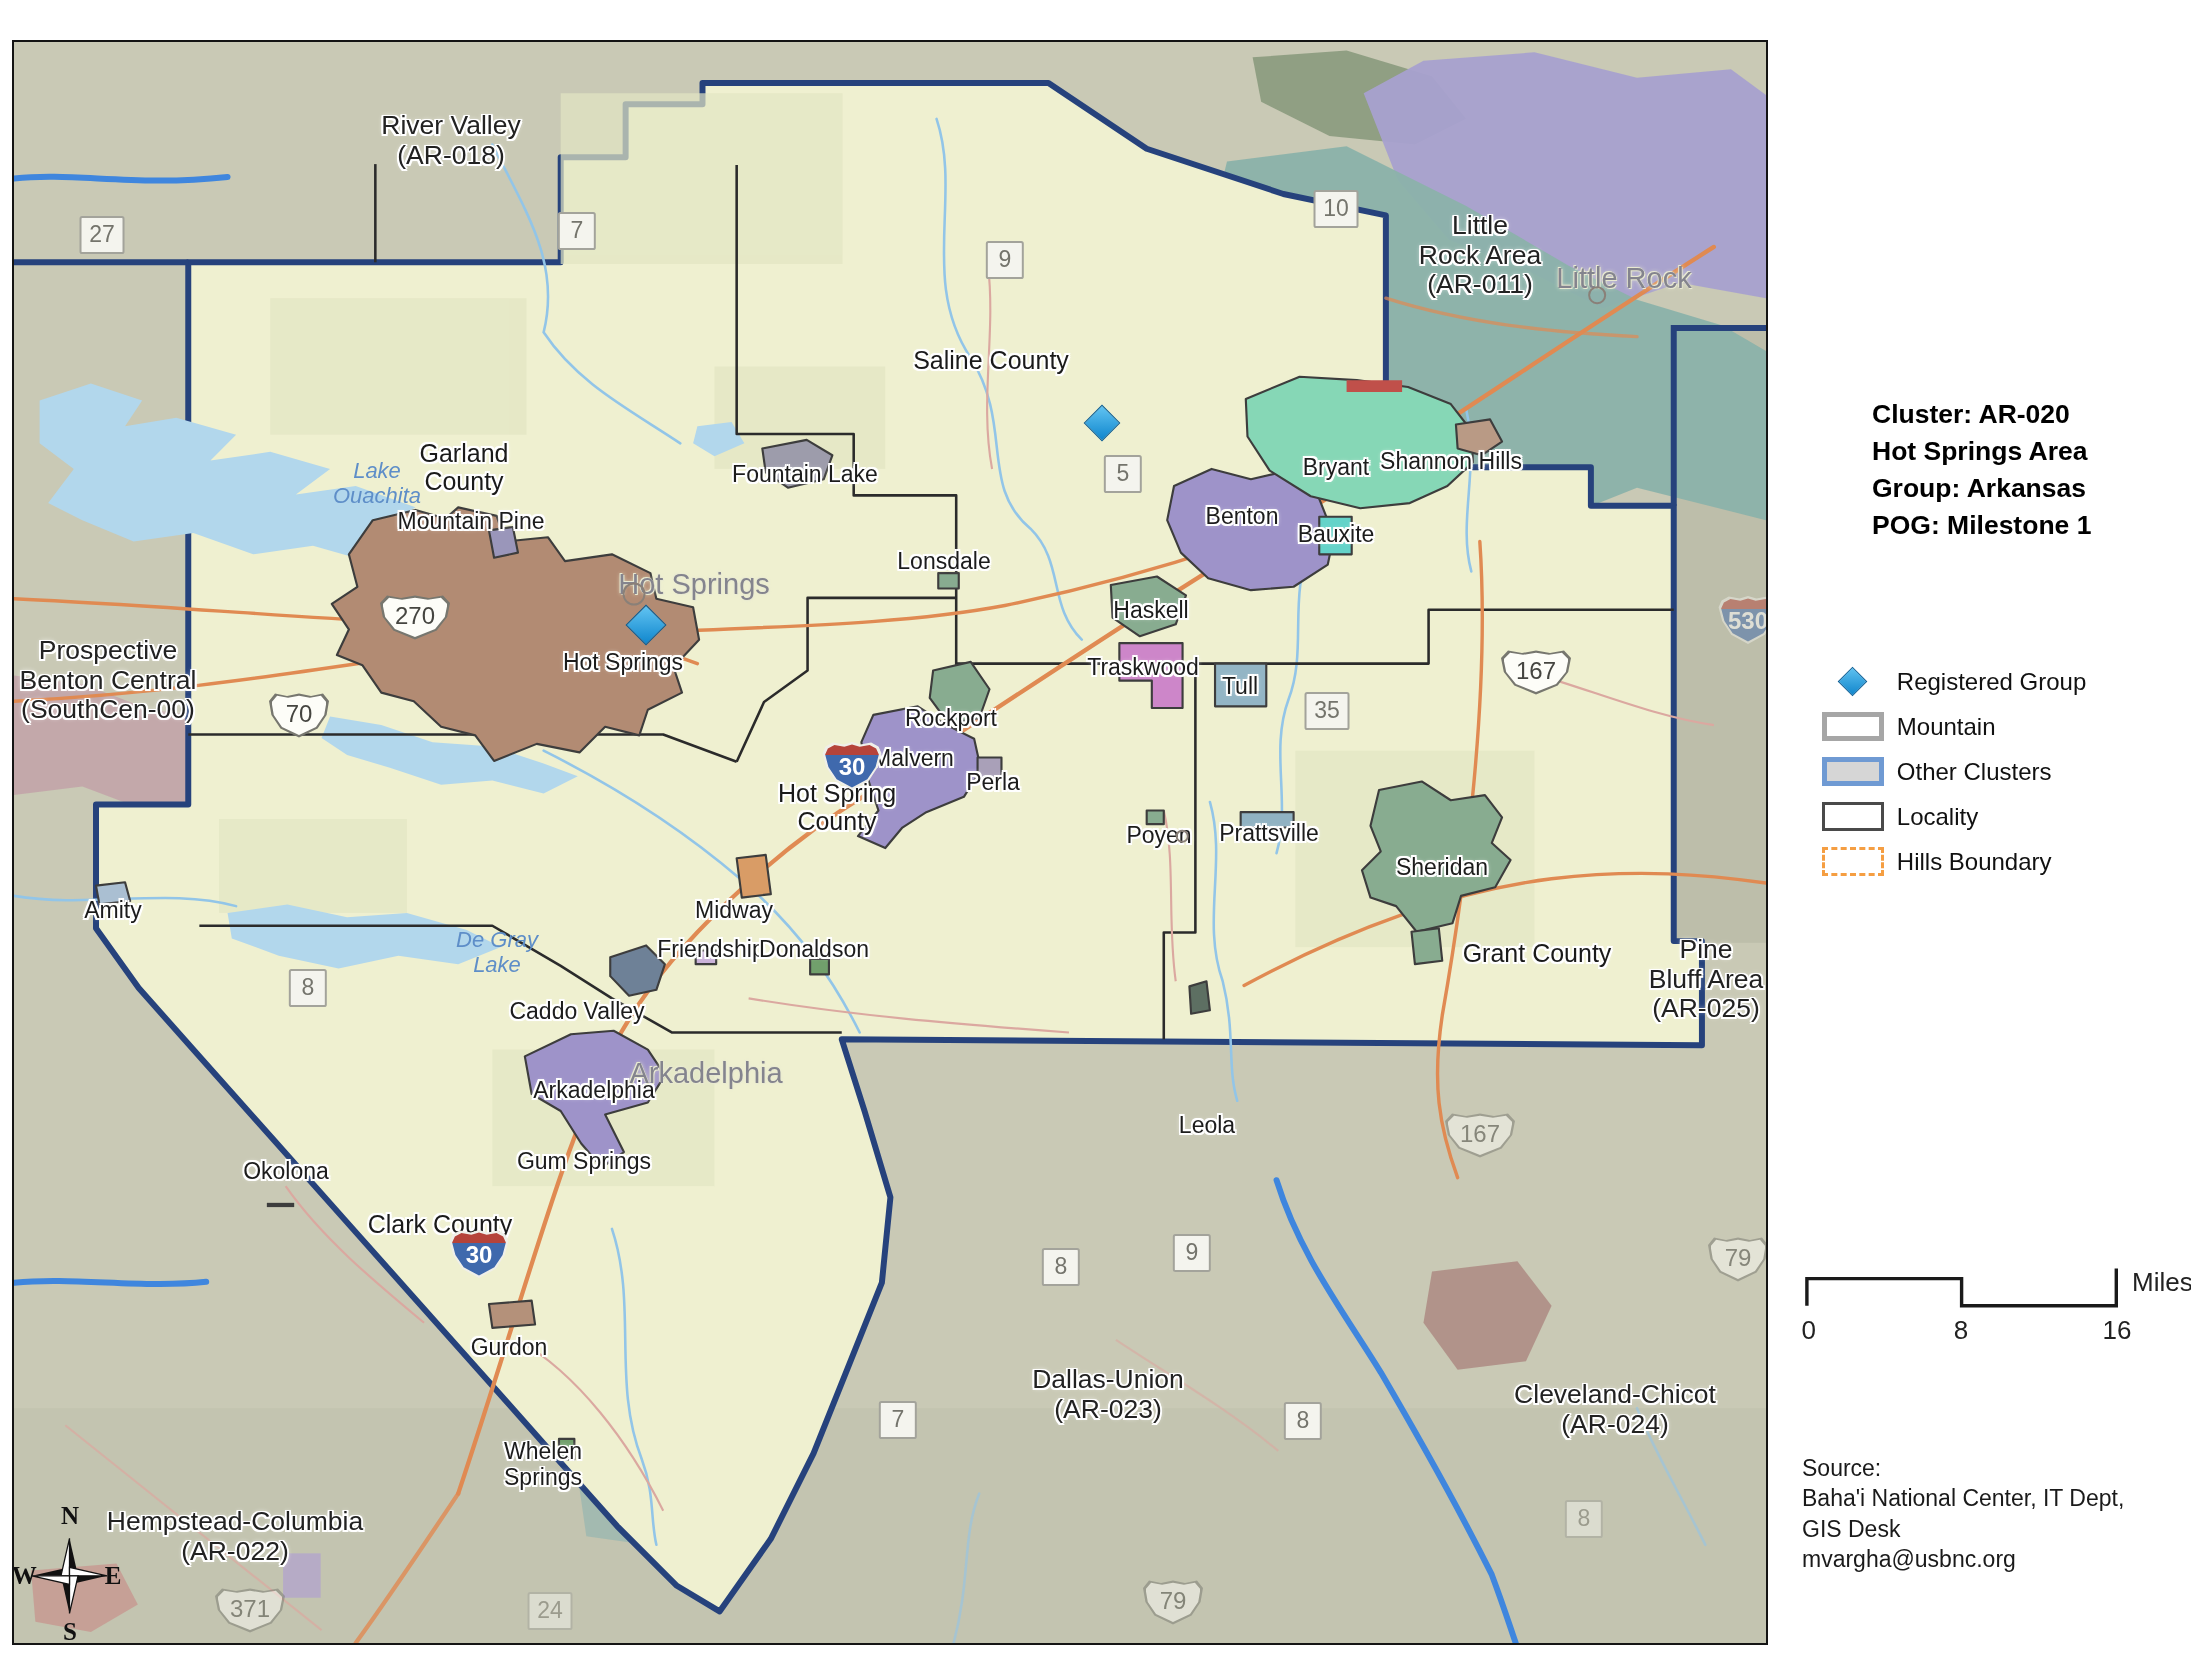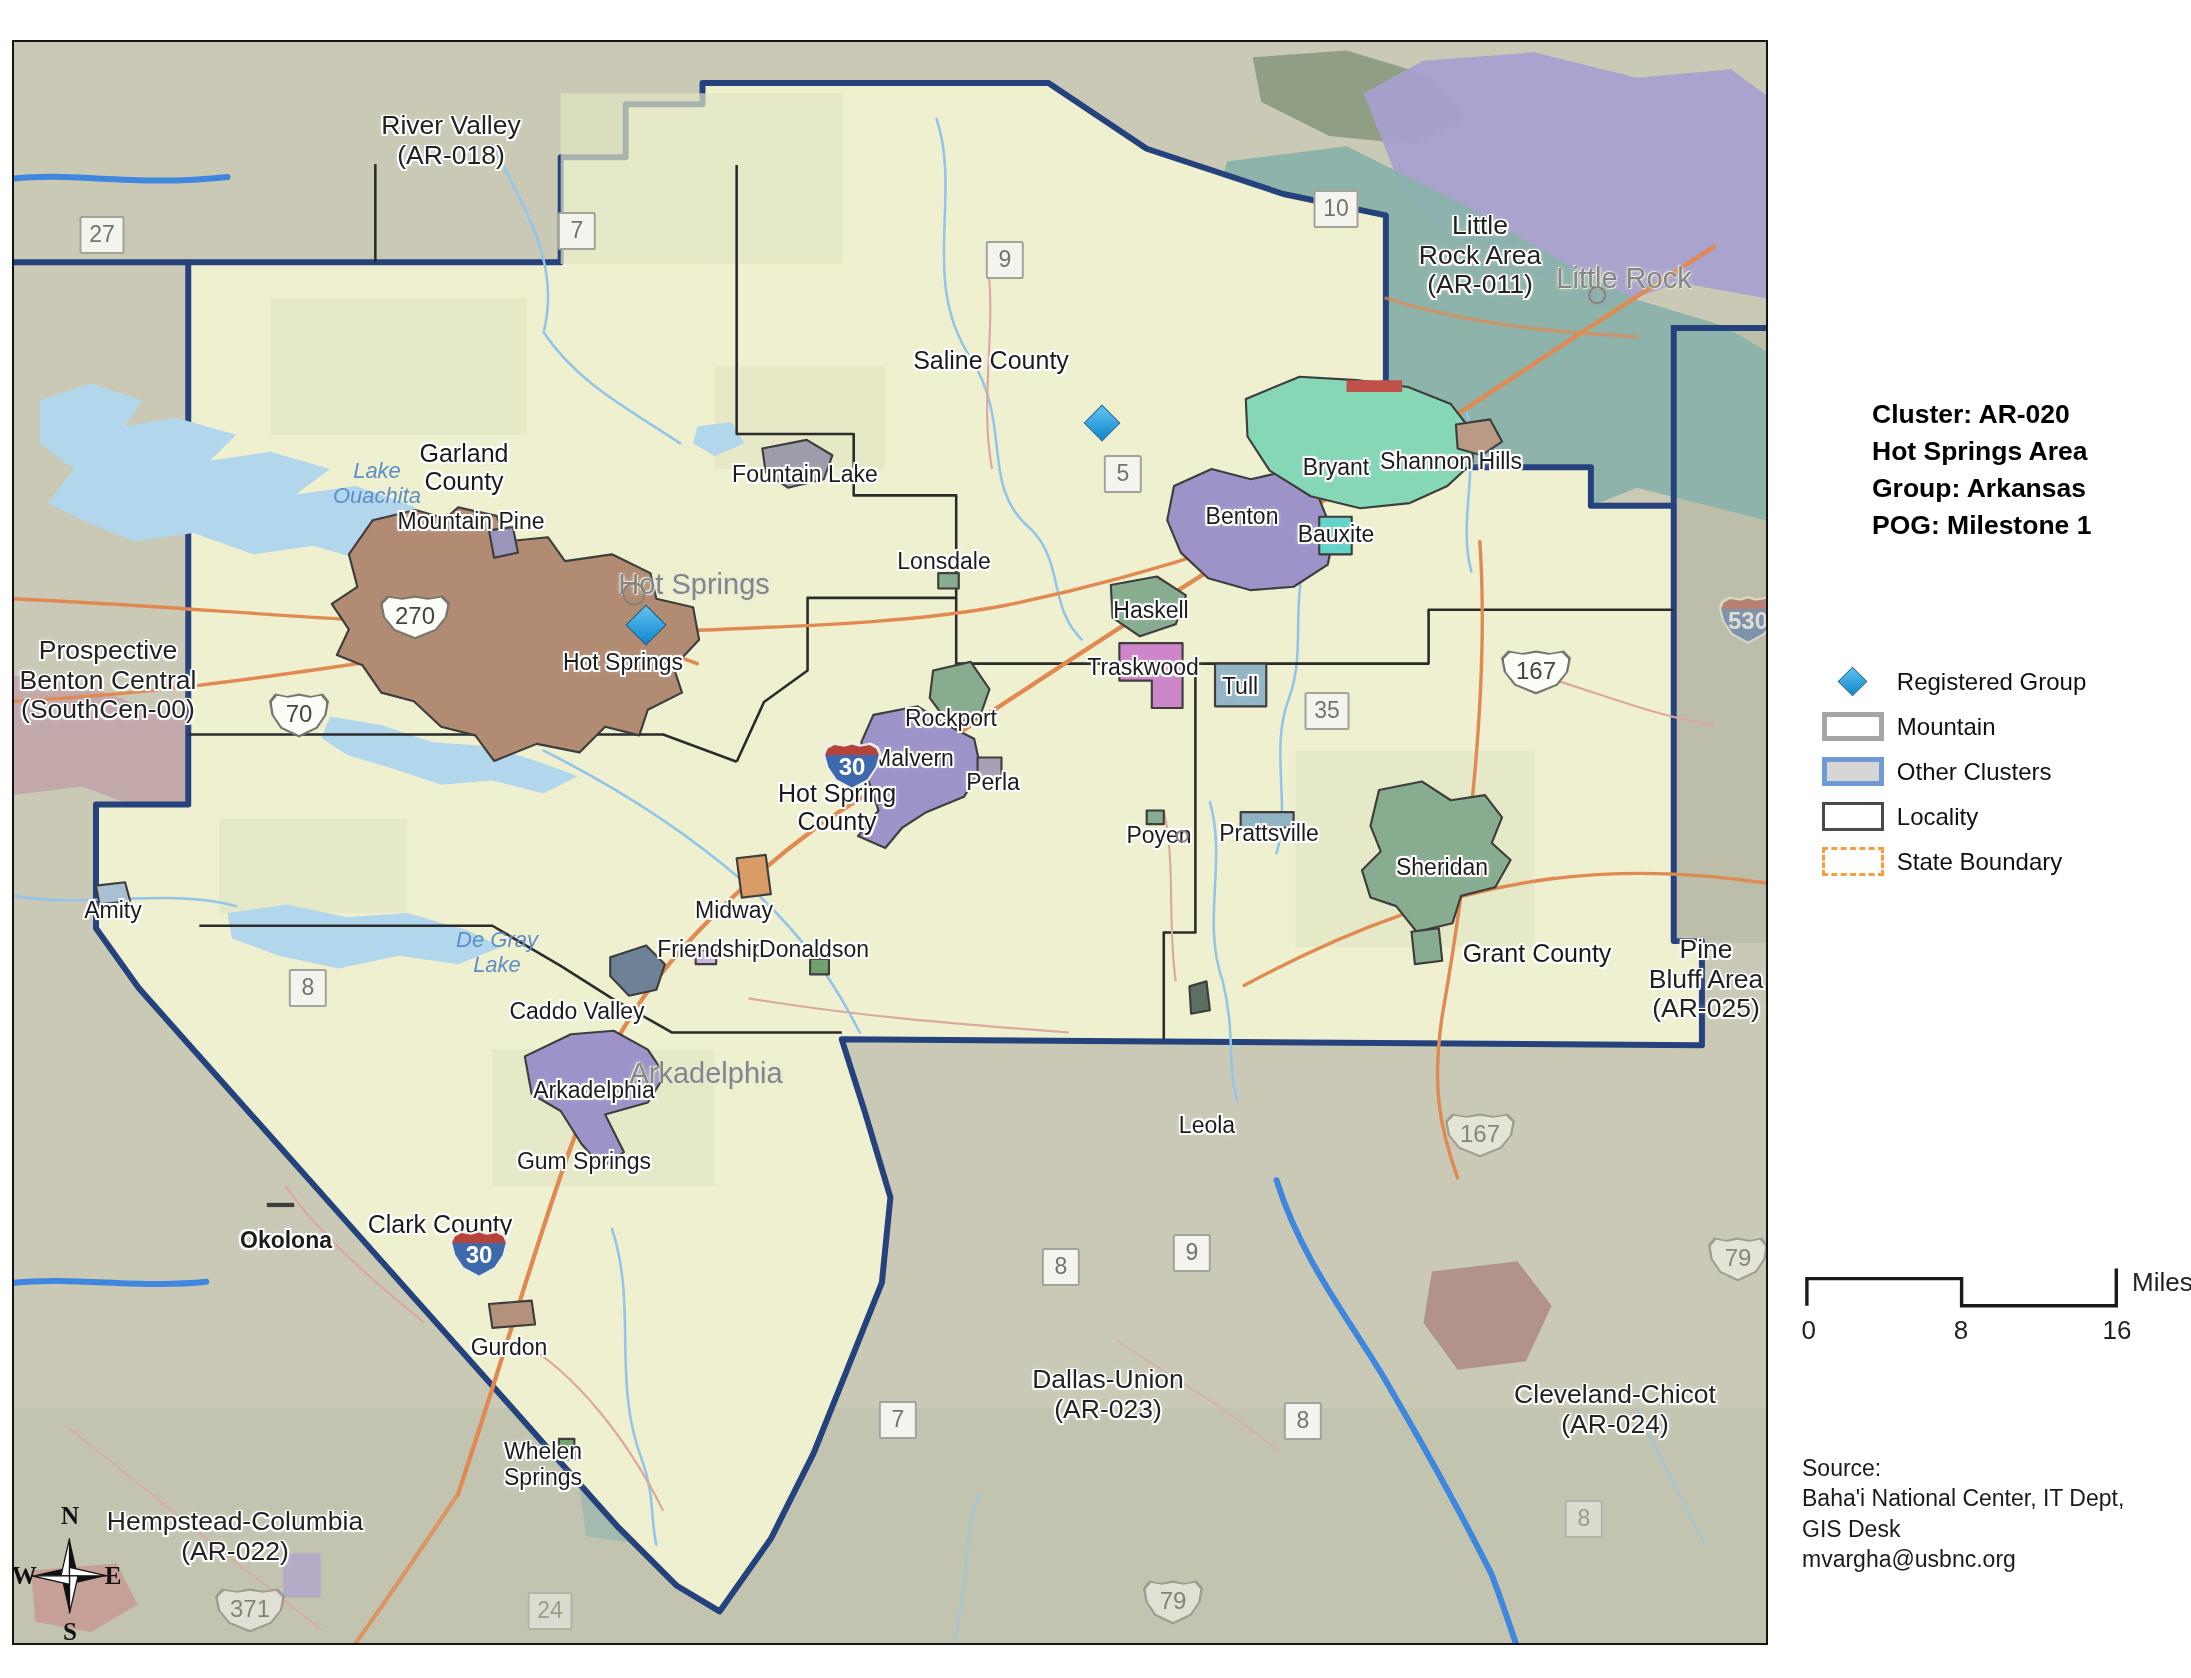--- a/index.html
+++ b/index.html
@@ -338,21 +338,21 @@
         </div>
         <div class="map-label locality" style="left: 563px; top: 970px;">
           <div>Caddo Valley</div>
         </div>
         <div class="map-label locality" style="left: 580px; top: 1049px;">
           <div>Arkadelphia</div>
         </div>
         <div class="map-label locality" style="left: 570px; top: 1120px;">
           <div>Gum Springs</div>
         </div>
-        <div class="map-label locality" style="left: 272px; top: 1199px; font-weight: bold;">
+        <div class="map-label locality" style="left: 272px; top: 1130px;">
           <div>Okolona</div>
         </div>
         <div class="map-label locality" style="left: 495px; top: 1306px;">
           <div>Gurdon</div>
         </div>
         <div class="map-label locality" style="left: 529px; top: 1423px;">
           <div>Whelen</div>
           <div>Springs</div>
         </div>
         <div class="map-label metro" style="left: 1610px; top: 236px;">
@@ -477,21 +477,21 @@
       <div class="legend-row">
         <div class="legend-swatch-cell">
           <span class="sw-box sw-locality"></span>
         </div>
         <span class="legend-label">Locality</span>
       </div>
       <div class="legend-row">
         <div class="legend-swatch-cell">
           <span class="sw-box sw-state"></span>
         </div>
-        <span class="legend-label">State Boundary</span>
+        <span class="legend-label">Hills Boundary</span>
       </div>
     </div>
 
   <div id="scalebar">
     <svg width="377" height="51" viewBox="0 0 440 60">
       <path d="M4,48 V16 H186 V48 H368 V4" fill="none" stroke="#1a1a1a" stroke-width="4"></path>
     </svg>
     <span class="tick" style="left:6.8px">0</span>
     <span class="tick" style="left:159px">8</span>
     <span class="tick" style="left:315px">16</span>

